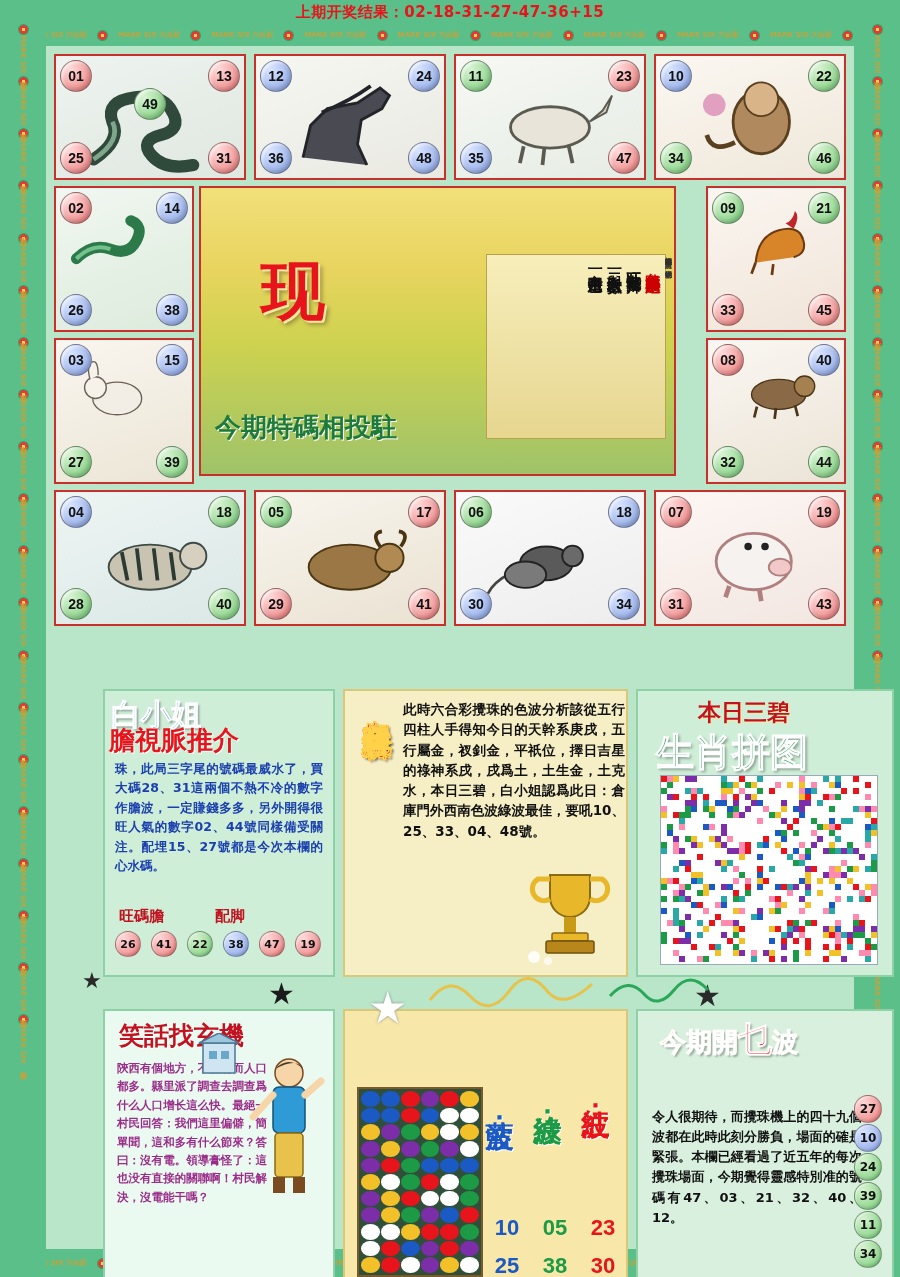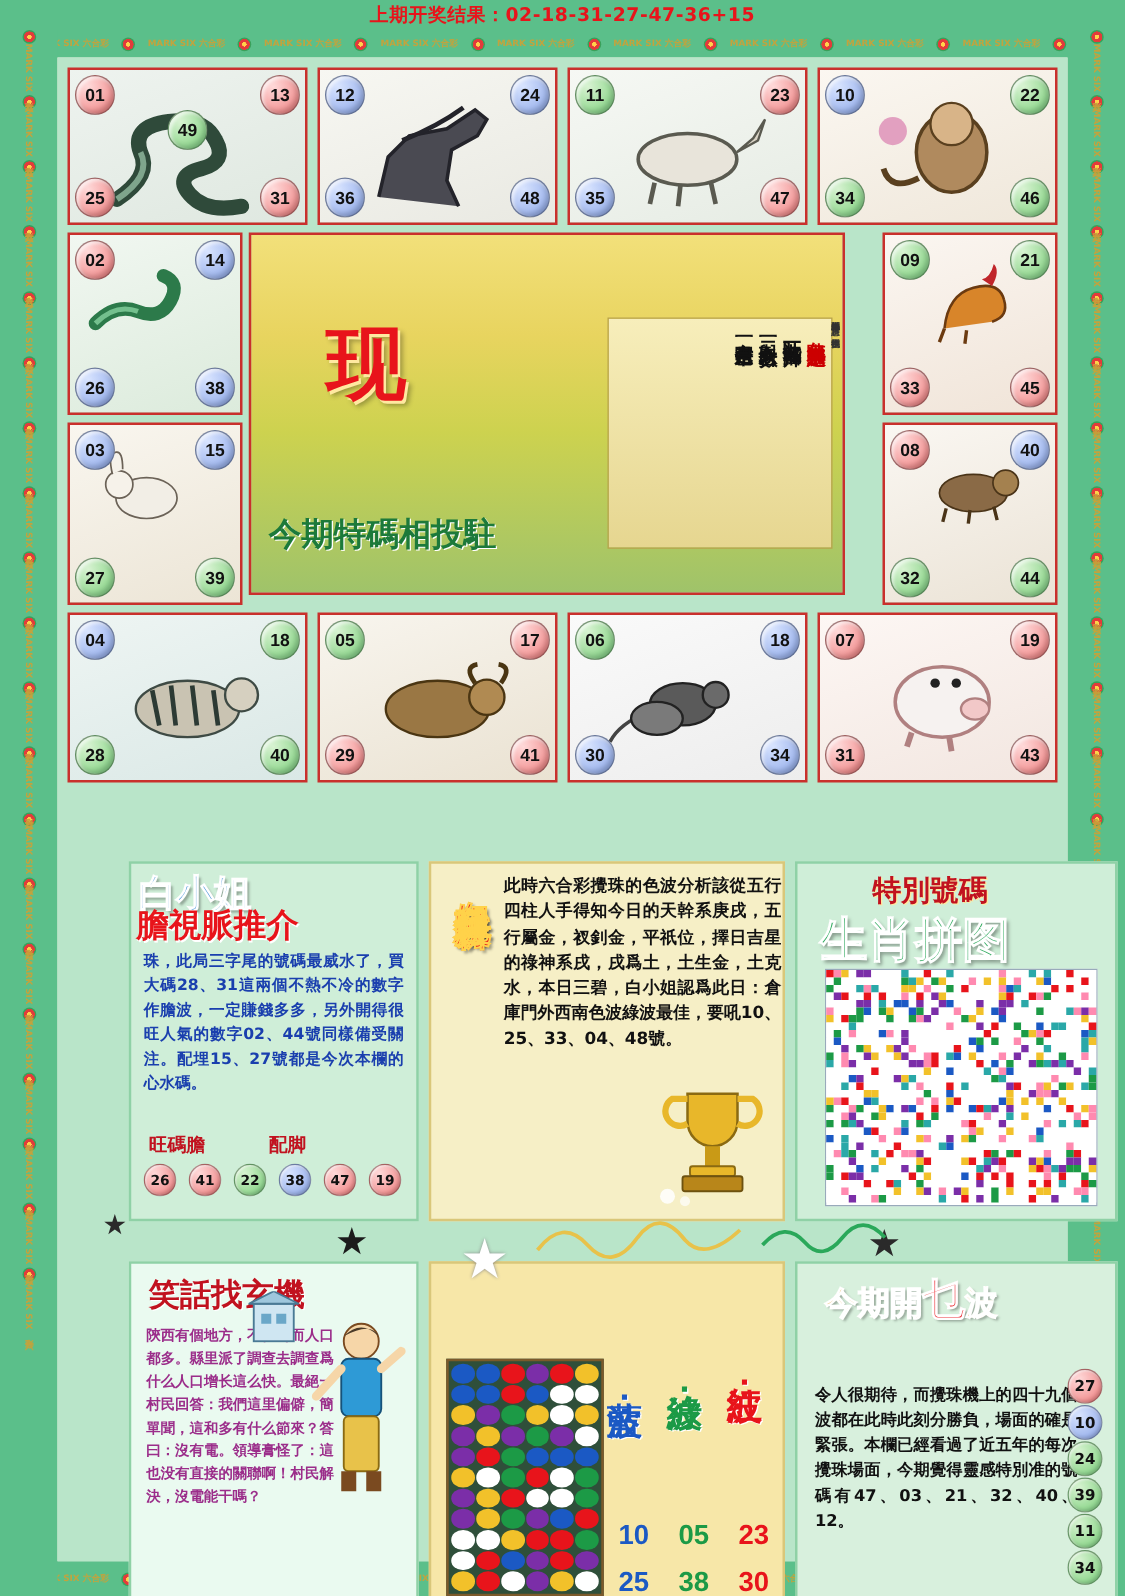--- a/index.html
+++ b/index.html
@@ -543,21 +543,21 @@
       <path d="M68 14 h12 a10 10 0 0 1 -12 20" fill="none" stroke="#e8b72a" stroke-width="5"></path>
       <rect x="42" y="52" width="12" height="16" fill="#c99a16"></rect>
       <rect x="30" y="68" width="36" height="8" rx="2" fill="#e8b72a" stroke="#8a6a12" stroke-width="1.5"></rect>
       <rect x="24" y="76" width="48" height="12" rx="2" fill="#b8861a" stroke="#6d5210" stroke-width="1.5"></rect>
       <circle cx="12" cy="92" r="6" fill="#fff" opacity=".85"></circle>
       <circle cx="26" cy="96" r="4" fill="#fff" opacity=".7"></circle>
     </svg>
   </div>
 
   <div class="blk blk-c">
-    <div class="c-title1">特別號碼</div>
+    <div class="c-title1">本日三碧</div>
     <div class="c-title2">生肖拼图</div>
     <div class="pixel-grid" id="pixel-grid">
         <div style="background: rgb(232, 20, 27);"></div>
         <div style="background: rgb(255, 138, 176);"></div>
         <div style="background: rgb(242, 193, 42);"></div>
         <div style="background: rgb(255, 255, 255);"></div>
         <div style="background: rgb(123, 46, 168);"></div>
         <div style="background: rgb(123, 46, 168);"></div>
         <div style="background: rgb(255, 255, 255);"></div>
         <div style="background: rgb(255, 255, 255);"></div>

